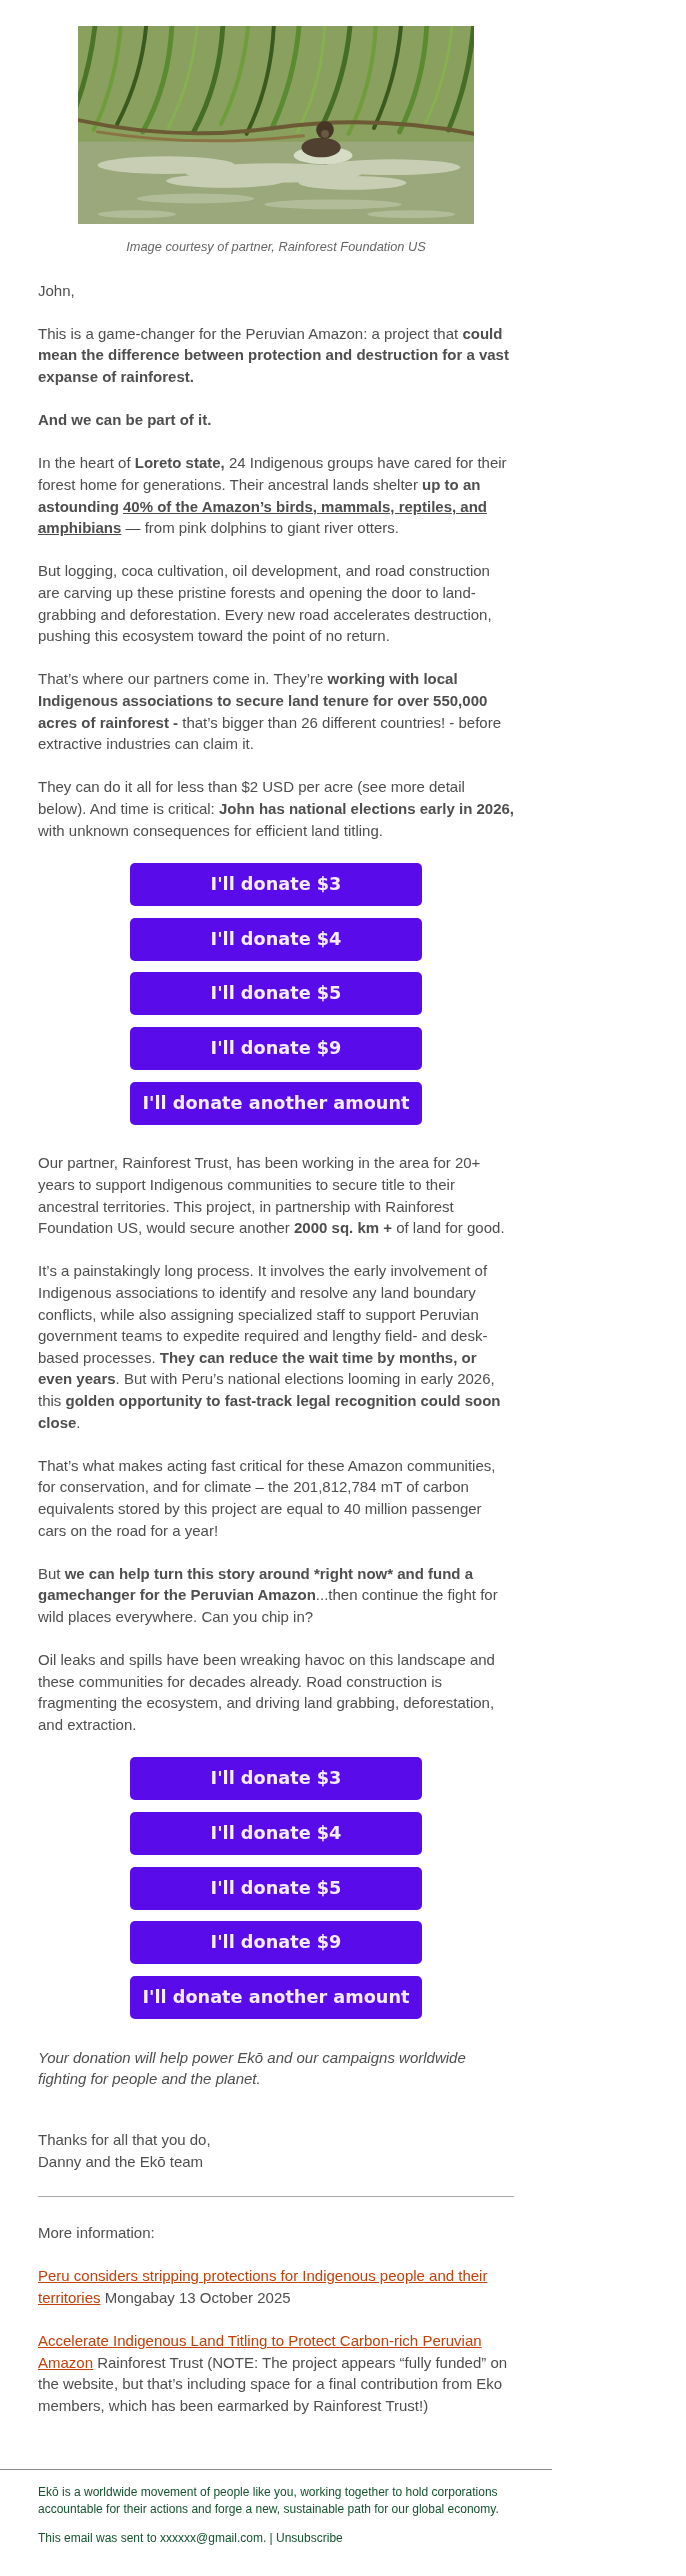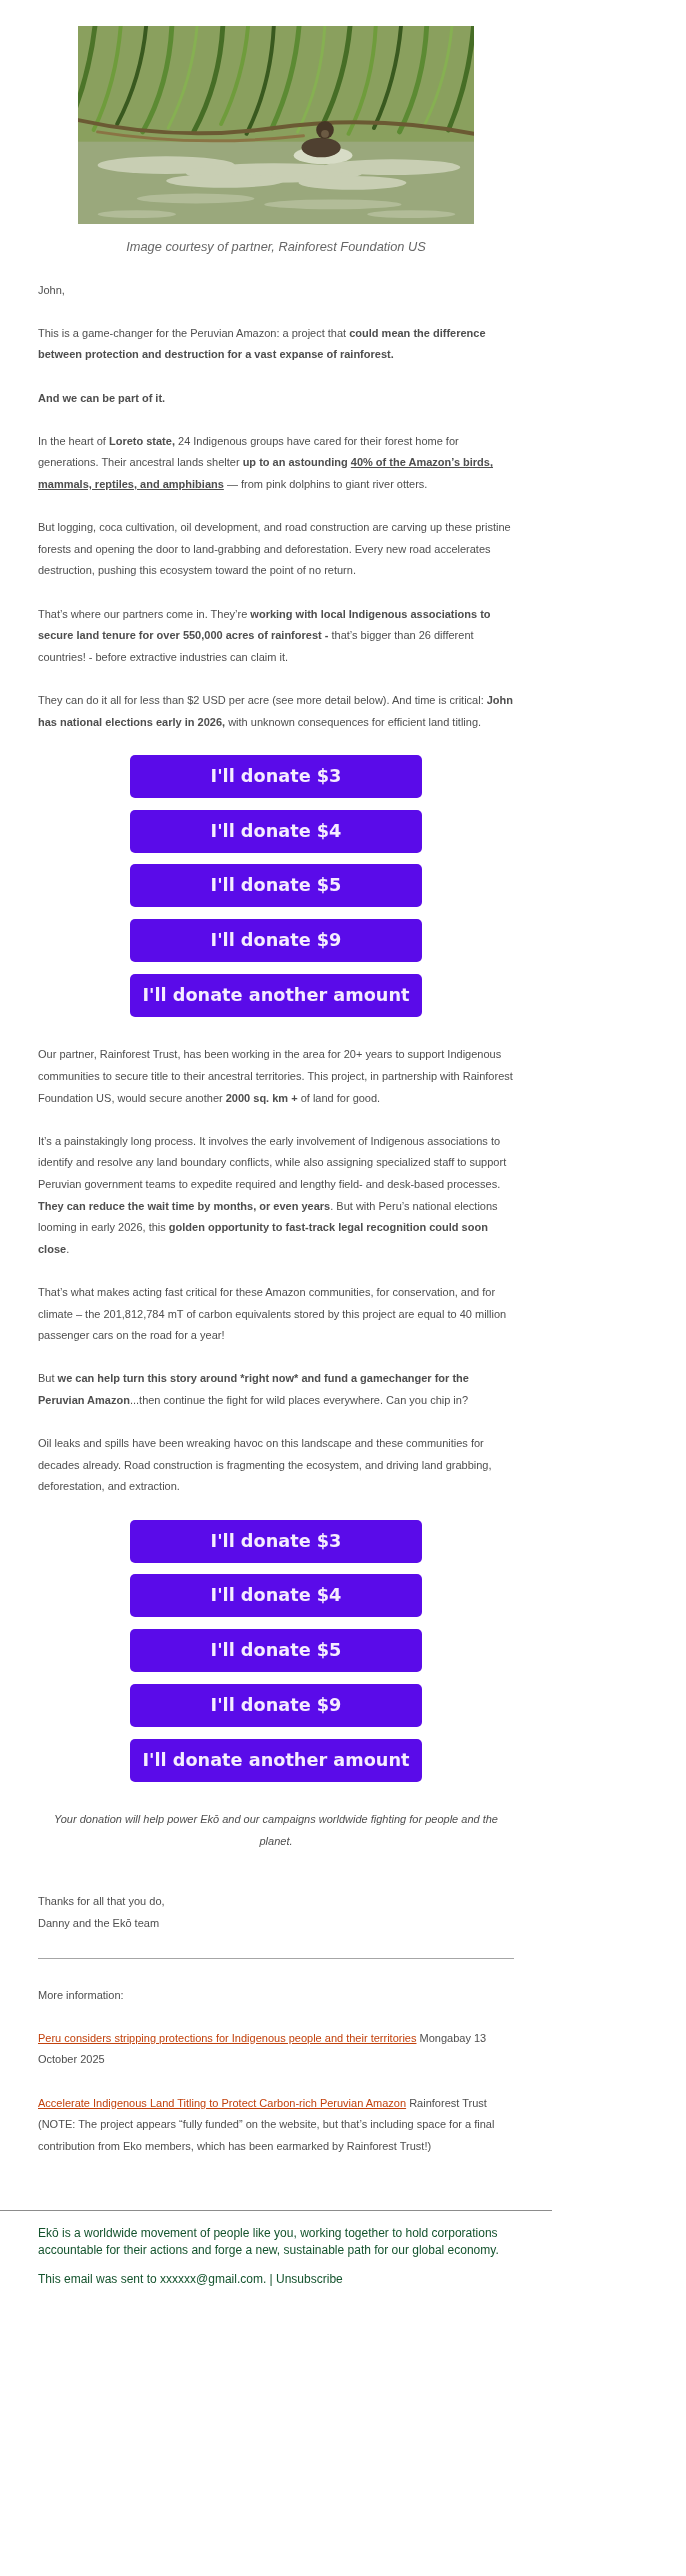--- a/index.html
+++ b/index.html
@@ -14,21 +14,21 @@
   .hero svg { display: block; }
   .caption {
     margin: 15.7px 0 0;
     text-align: center;
     font-style: italic;
     font-size: 12.8px;
     color: #666666;
   }
   .content { padding: 0 38px; margin-top: 25.5px; }
   .content p {
-    font-size: 11px;
+    font-size: 15px;
     line-height: 21.6px;
     margin: 0 0 21.6px;
   }
   strong { font-weight: bold; }
   a.dark-link {
     color: inherit;
     font-weight: bold;
     text-decoration: underline;
     cursor: pointer;
   }
@@ -45,21 +45,21 @@
     font-family: "DejaVu Sans", sans-serif;
     font-weight: bold;
     font-size: 17.7px;
     border-radius: 5px;
     text-decoration: none;
     cursor: pointer;
   }
   .btns .btn:last-child { margin-bottom: 0; }
   .note {
     font-style: italic;
-    text-align: center;
+    text-align: left;
     margin: 21px 0 39px !important;
   }
   .sig { margin-bottom: 23.5px !important; }
   hr.inner {
     border: 0;
     border-top: 1px solid #a6a6a6;
     margin: 0 0 25.5px;
   }
   a.blue-link {
     color: #c2410c;

